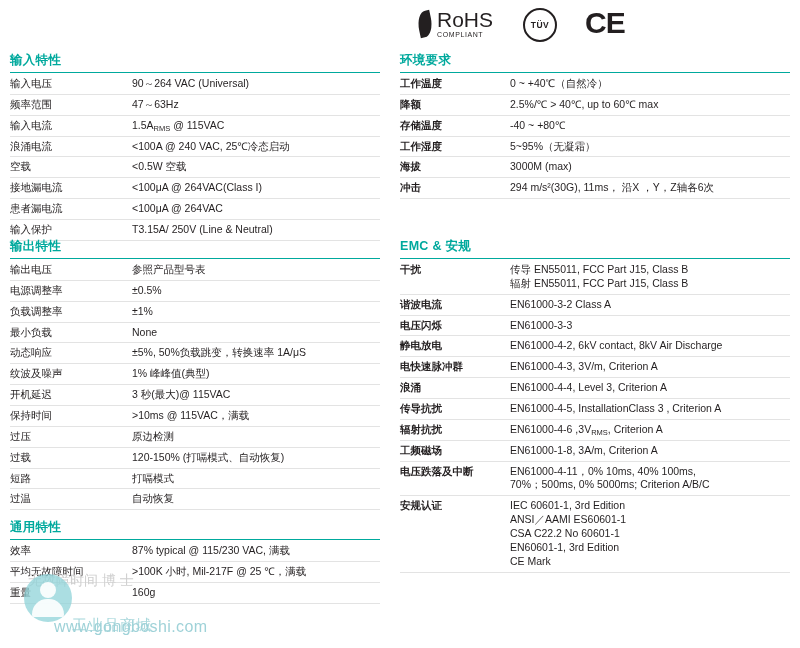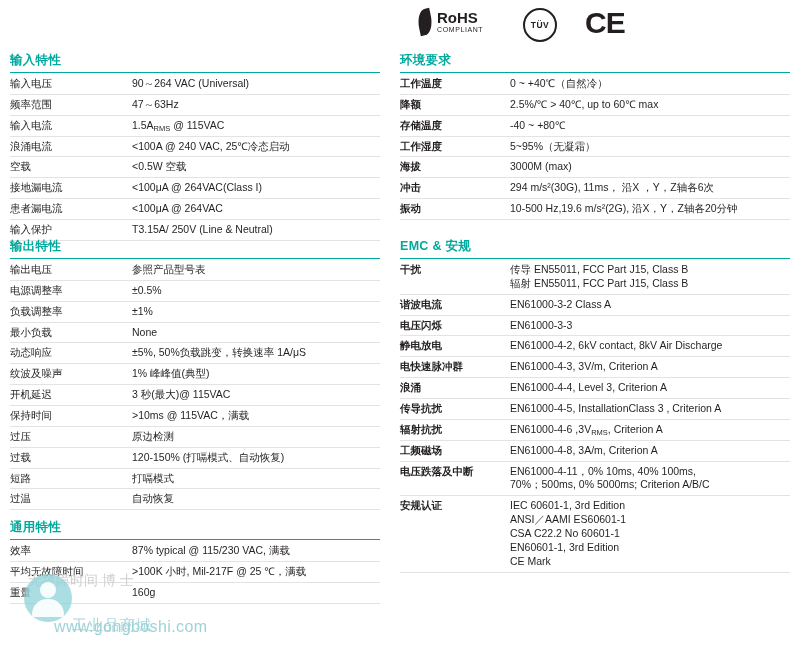--- a/index.html
+++ b/index.html
@@ -27,21 +27,21 @@
   }
   .leaf {
     width: 14px; height: 26px;
     background: #231f20;
     border-radius: 70% 0 70% 0;
     transform: rotate(-12deg);
     margin-right: 5px;
   }
   .rohs-text { line-height: 1.05; }
   .rohs-main {
-    font-size: 15px; font-weight: bold; color: #231f20;
+    font-size: 21px; font-weight: normal; color: #231f20;
     letter-spacing: 0px;
   }
   .rohs-sub {
     font-size: 7px; color: #231f20; letter-spacing: 0.6px;
   }
   .logo-tuv {
     position: absolute; left: 123px; top: 4px;
     width: 34px; height: 34px; text-align: center;
   }
   .tuv-ring {
@@ -296,24 +296,20 @@
             <td class="v">5~95%（无凝霜）</td>
           </tr>
           <tr>
             <td class="k">海拔</td>
             <td class="v">3000M (max)</td>
           </tr>
           <tr>
             <td class="k">冲击</td>
             <td class="v">294 m/s²(30G), 11ms， 沿X ，Y，Z轴各6次</td>
           </tr>
-          <tr>
-            <td class="k">振动</td>
-            <td class="v">10-500 Hz,19.6 m/s²(2G), 沿X，Y，Z轴各20分钟</td>
-          </tr>
         </tbody>
       </table>
   </div>
 
   <div class="sec right" style="left:400px; top:238px; width:390px;">
     <div class="sec-title">EMC &amp; 安规</div>
     <div class="sec-rule"></div>
     <table class="spec">
         <tbody>
           <tr>
@@ -343,21 +339,21 @@
           <tr>
             <td class="k">传导抗扰</td>
             <td class="v">EN61000-4-5, InstallationClass 3 , Criterion A</td>
           </tr>
           <tr>
             <td class="k">辐射抗扰</td>
             <td class="v">EN61000-4-6 ,3V<sub class="rms">RMS</sub>, Criterion A</td>
           </tr>
           <tr>
             <td class="k">工频磁场</td>
-            <td class="v">EN61000-4-8, 3A/m, Criterion A</td>
+            <td class="v">EN61000-1-8, 3A/m, Criterion A</td>
           </tr>
           <tr>
             <td class="k">电压跌落及中断</td>
             <td class="v">EN61000-4-11，0% 10ms, 40% 100ms,<br>70%；500ms, 0% 5000ms; Criterion A/B/C</td>
           </tr>
           <tr>
             <td class="k">安规认证</td>
             <td class="v">IEC 60601-1, 3rd Edition<br>ANSI／AAMI ES60601-1<br>CSA C22.2 No 60601-1<br>EN60601-1, 3rd Edition<br>CE  Mark</td>
           </tr>
         </tbody>

